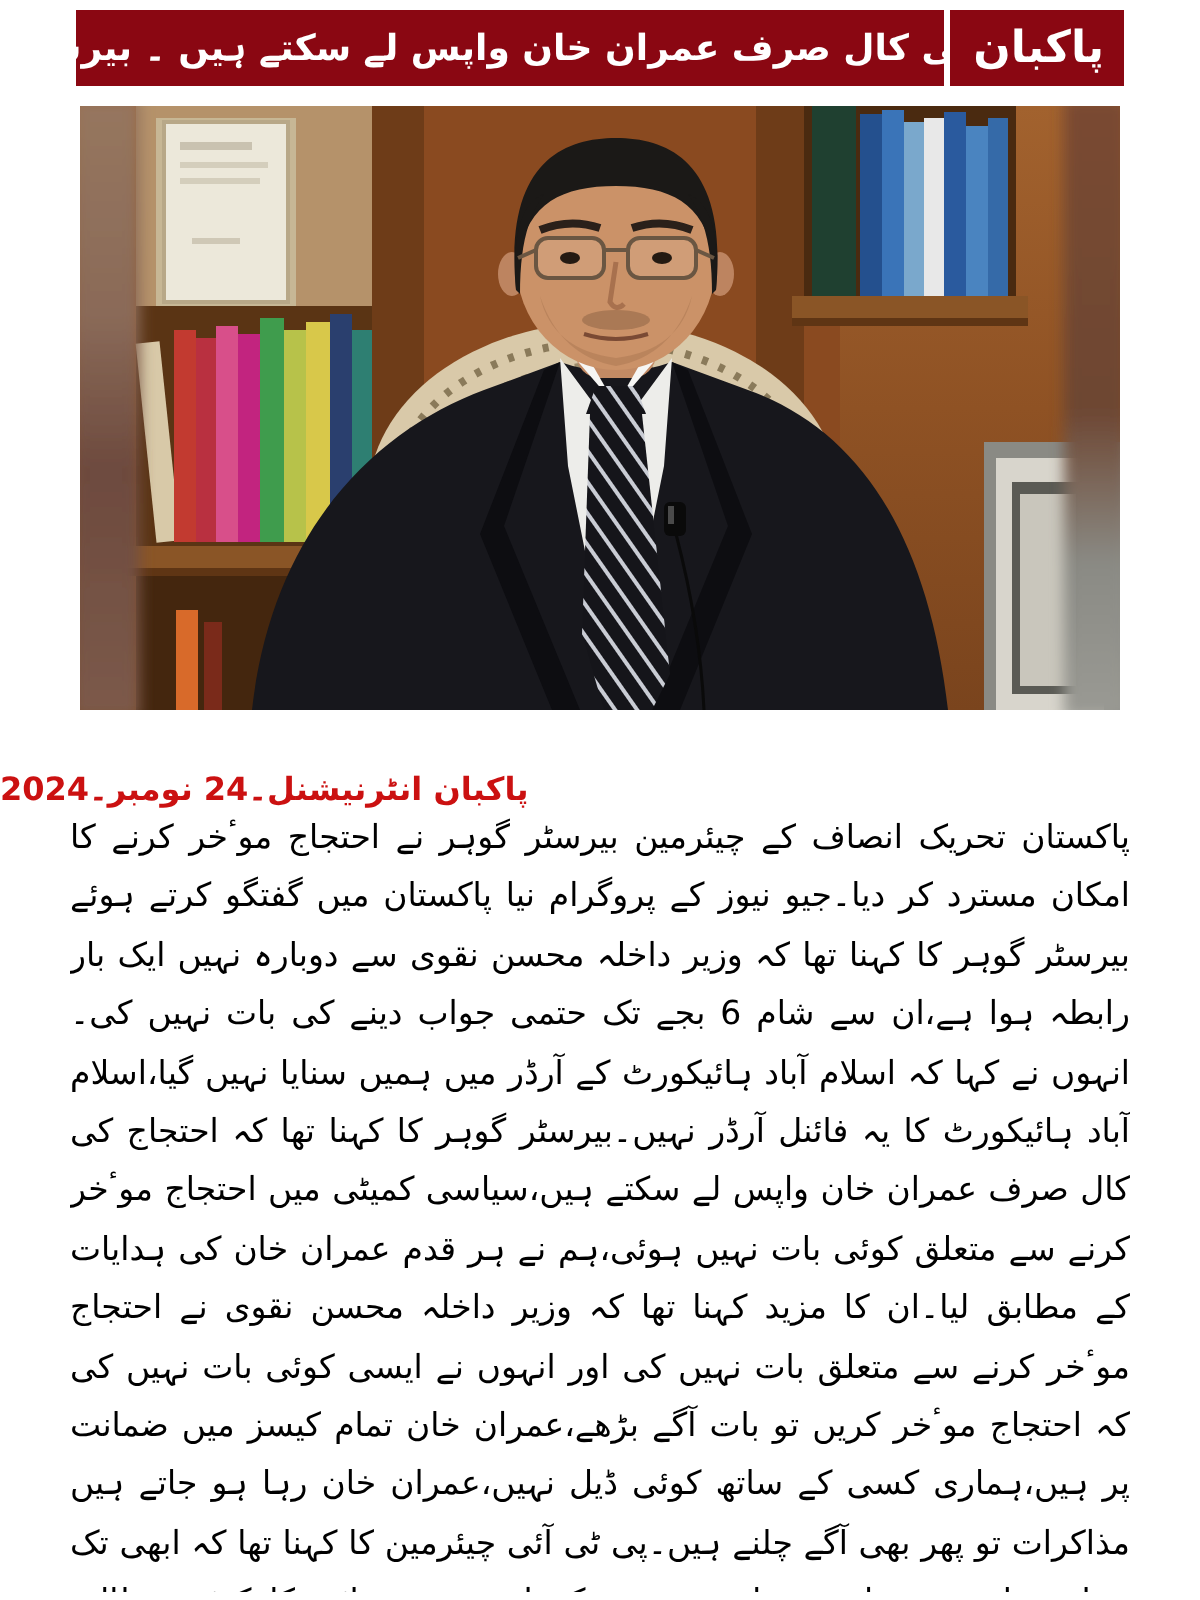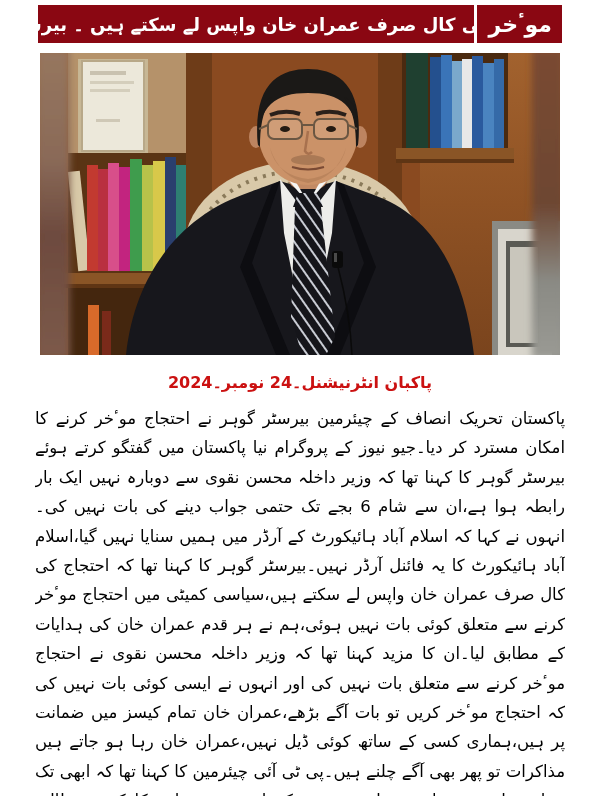--- a/index.html
+++ b/index.html
@@ -25,36 +25,36 @@
     white-space:nowrap; overflow:hidden;
   }
   
   .photo-wrap {
     position:absolute; left:40px; top:53px; width:520px; height:302px;
     overflow:hidden; background:#8a4d22;
   }
   .photo-wrap svg { display:block; }
   
   .caption {
-    position:absolute; left:0; top:368px; width:600px;
-    text-align:center; direction:rtl;
+    position:absolute; left:0; top:380px; width:600px;
+    text-align:left; direction:rtl;
     color:#cb1111; font-size:16px; font-weight:bold; line-height:30px;
   }
   
   .article-body {
     position:absolute; left:35px; top:404px; width:530px; height:392px;
     direction:rtl; text-align:justify; text-align-last:center;
     color:#000000; font-size:16.5px; line-height:29.4px; overflow:hidden;
   }
 </style>
 </head>
 <body>
 
 <div class="masthead">
-  <div class="logo">موٴخر</div>
+  <div class="logo">پاکبان</div>
   <div class="divider"></div>
   <div class="headline">احتجاج کی کال صرف عمران خان واپس لے سکتے ہیں ۔ بیرسٹر گوہر</div>
 </div>
 
 <div class="photo-wrap">
   <svg width="520" height="302" viewBox="0 0 520 302" xmlns="http://www.w3.org/2000/svg">
     <defs>
       <linearGradient id="wood" x1="0" y1="0" x2="0" y2="1">
         <stop offset="0" stop-color="#a2622e"></stop>
         <stop offset="0.5" stop-color="#8f5224"></stop>

